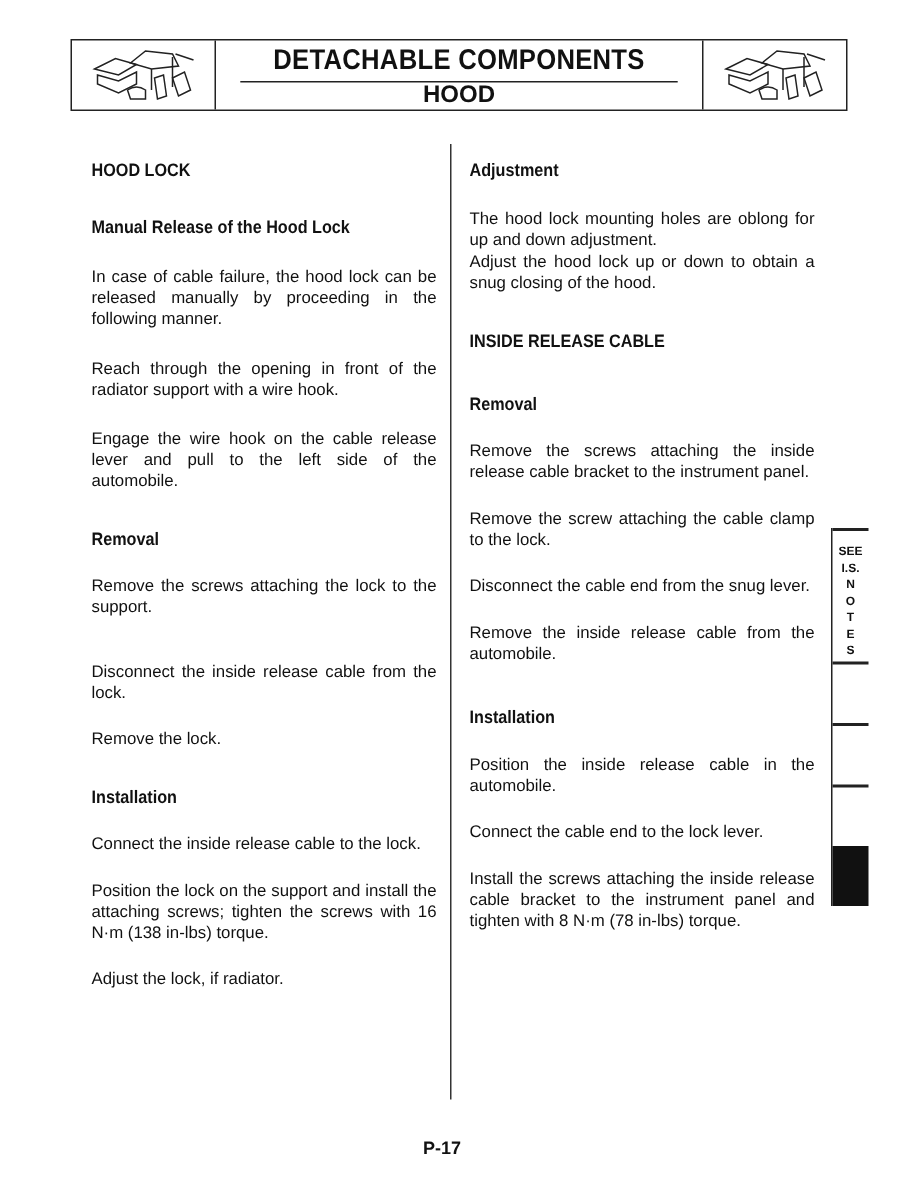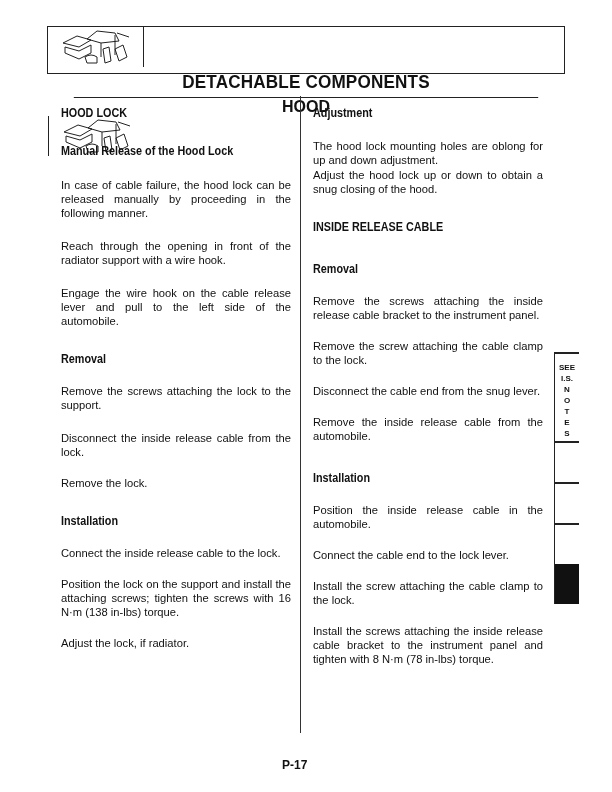--- a/index.html
+++ b/index.html
@@ -1,19 +1,19 @@
 <!DOCTYPE html>
 <html><head>
 <meta charset="utf-8">
 <style>
   html, body { margin:0; padding:0; background:#ffffff; }
   body { width:612px; height:792px; position:relative; overflow:hidden;
          font-family:"Liberation Sans", sans-serif; color:#111; }
   .header { position:absolute; left:47px; top:26px; width:518px; height:48px;
-            border:1.5px solid #222; box-sizing:border-box; display:flex;flex-direction:column; }
+            border:1.5px solid #222; box-sizing:border-box; display:flex; }
   .hdr-img { width:96px; height:100%; border-right:1.5px solid #222; box-sizing:border-box;
              display:flex; align-items:center; justify-content:center; }
   .hdr-img.right { border-right:none; border-left:1.5px solid #222; }
   .hdr-mid { flex:1; display:flex; flex-direction:column; }
   .hdr-title { height:30px; border-bottom:1.5px solid #222; display:flex; align-items:center;
                justify-content:center; font-weight:bold; font-size:19px; letter-spacing:0.2px;
                transform:scaleX(0.9); }
   .hdr-sub { flex:1; display:flex; align-items:center; justify-content:center;
              font-weight:bold; font-size:16px; }
   .col { position:absolute; top:100px; width:230px; font-size:11.2px; line-height:14px; }
@@ -70,21 +70,21 @@
 </div>
 
 <div class="col left">
   <h2 style="margin-top:6px">HOOD LOCK</h2>
   <h2 style="margin-top:24px">Manual Release of the Hood Lock</h2>
   <p style="margin-top:20px">In case of cable failure, the hood lock can be released manually by proceeding in the following manner.</p>
   <p style="margin-top:19px">Reach through the opening in front of the radiator support with a wire hook.</p>
   <p style="margin-top:19px">Engage the wire hook on the cable release lever and pull to the left side of the automobile.</p>
   <h2 style="margin-top:24px">Removal</h2>
   <p style="margin-top:18px">Remove the screws attaching the lock to the support.</p>
-  <p style="margin-top:19px">Disconnect the inside release cable from the lock.</p>
+  <p style="margin-top:29px">Disconnect the inside release cable from the lock.</p>
   <p style="margin-top:17px">Remove the lock.</p>
   <h2 style="margin-top:24px">Installation</h2>
   <p style="margin-top:18px">Connect the inside release cable to the lock.</p>
   <p style="margin-top:17px">Position the lock on the support and install the attaching screws; tighten the screws with 16 N·m (138 in-lbs) torque.</p>
   <p style="margin-top:17px">Adjust the lock, if radiator.</p>
 </div>
 
 <div class="divider"></div>
 
 <div class="col right">
@@ -93,21 +93,20 @@
   <p style="margin-top:1px">Adjust the hood lock up or down to obtain a snug closing of the hood.</p>
   <h2 style="margin-top:24px">INSIDE RELEASE CABLE</h2>
   <h2 style="margin-top:28px">Removal</h2>
   <p style="margin-top:18px">Remove the screws attaching the inside release cable bracket to the instrument panel.</p>
   <p style="margin-top:17px">Remove the screw attaching the cable clamp to the lock.</p>
   <p style="margin-top:17px">Disconnect the cable end from the snug lever.</p>
   <p style="margin-top:17px">Remove the inside release cable from the automobile.</p>
   <h2 style="margin-top:28px">Installation</h2>
   <p style="margin-top:18px">Position the inside release cable in the automobile.</p>
   <p style="margin-top:17px">Connect the cable end to the lock lever.</p>
-  <p style="margin-top:17px">Install the screw attaching the cable clamp to the lock.</p>
   <p style="margin-top:17px">Install the screws attaching the inside release cable bracket to the instrument panel and tighten with 8 N·m (78 in-lbs) torque.</p>
 </div>
 
 <div class="tab">
   <div class="tab-line" style="top:0"></div>
   <div class="tab-text">
     <div>SEE</div>
     <div>I.S.</div>
     <div>N</div>
     <div>O</div>

